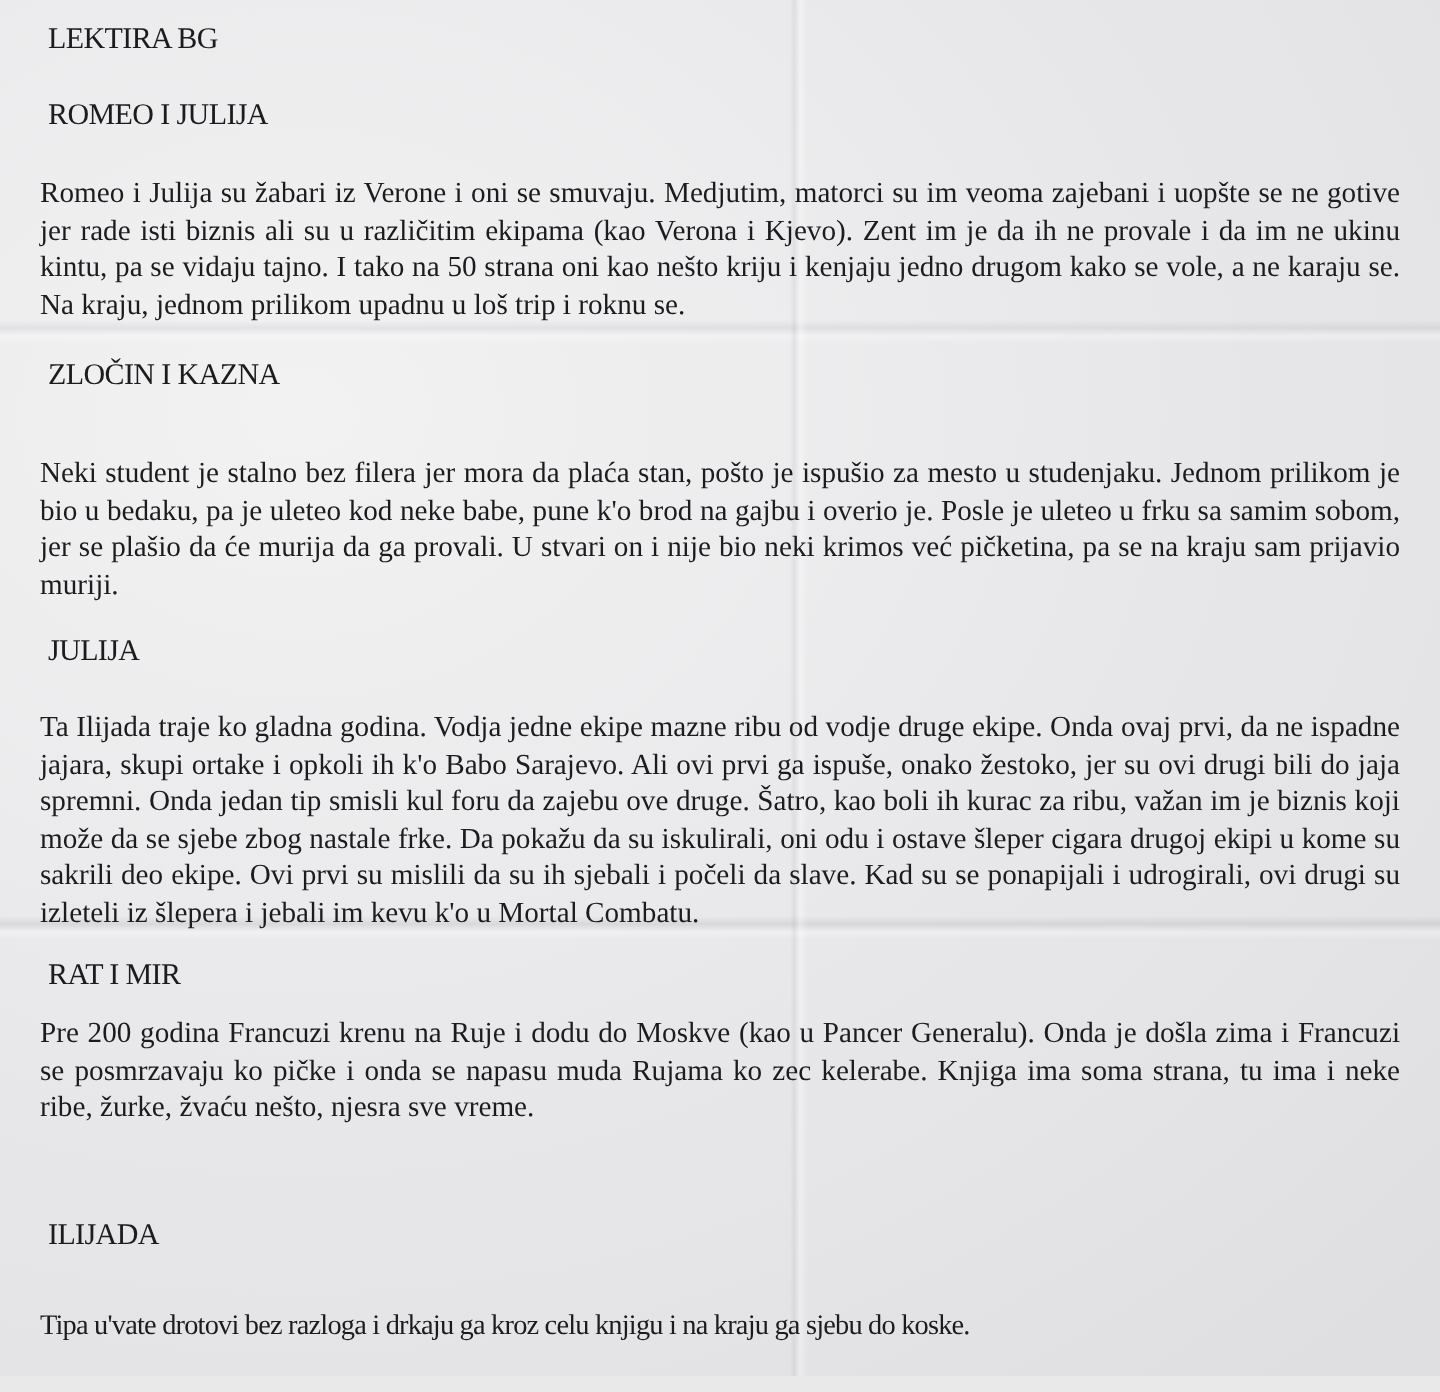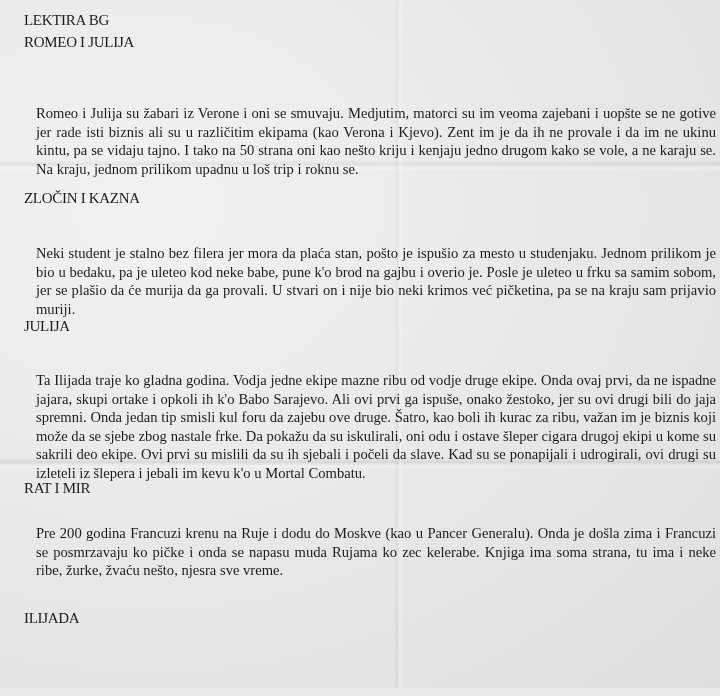--- a/index.html
+++ b/index.html
@@ -24,38 +24,39 @@
       font-size: 15px; letter-spacing: -0.3px;
     }
     .section-heading {
       position: absolute; left: 24px;
       font-size: 15px; letter-spacing: -0.3px;
     }
     .paragraph {
       position: absolute; left: 20px; width: 680px;
       font-size: 14.6px; line-height: 18.5px;
       text-align: justify;
-      margin: 16px;
+      margin: 0;
     }
     .proces-text {
       font-size: 14.2px; letter-spacing: -0.4px;
     }
   </style>
 </head>
 <body>
 
 <div class="paper">
   <div class="doc-title">LEKTIRA BG</div>
 
-  <div class="section-heading" style="top:34px">ROMEO I JULIJA</div>
+  <div class="section-heading" style="top:50px">ROMEO I JULIJA</div>
   <p class="paragraph" style="top:88px">Romeo i Julija su žabari iz Verone i oni se smuvaju. Medjutim, matorci su im veoma zajebani i uopšte se ne gotive jer rade isti biznis ali su u različitim ekipama (kao Verona i Kjevo). Zent im je da ih ne provale i da im ne ukinu kintu, pa se vidaju tajno. I tako na 50 strana oni kao nešto kriju i kenjaju jedno drugom kako se vole, a ne karaju se. Na kraju, jednom prilikom upadnu u loš trip i roknu se.</p>
 
-  <div class="section-heading" style="top:190px">ZLOČIN I KAZNA</div>
+  <div class="section-heading" style="top:180px">ZLOČIN I KAZNA</div>
   <p class="paragraph" style="top:228px">Neki student je stalno bez filera jer mora da plaća stan, pošto je ispušio za mesto u studenjaku. Jednom prilikom je bio u bedaku, pa je uleteo kod neke babe, pune k'o brod na gajbu i overio je. Posle je uleteo u frku sa samim sobom, jer se plašio da će murija da ga provali. U stvari on i nije bio neki krimos već pičketina, pa se na kraju sam prijavio muriji.</p>
 
   <div class="section-heading" style="top:318px">JULIJA</div>
   <p class="paragraph" style="top:355px">Ta Ilijada traje ko gladna godina. Vodja jedne ekipe mazne ribu od vodje druge ekipe. Onda ovaj prvi, da ne ispadne jajara, skupi ortake i opkoli ih k'o Babo Sarajevo. Ali ovi prvi ga ispuše, onako žestoko, jer su ovi drugi bili do jaja spremni. Onda jedan tip smisli kul foru da zajebu ove druge. Šatro, kao boli ih kurac za ribu, važan im je biznis koji može da se sjebe zbog nastale frke. Da pokažu da su iskulirali, oni odu i ostave šleper cigara drugoj ekipi u kome su sakrili deo ekipe. Ovi prvi su mislili da su ih sjebali i počeli da slave. Kad su se ponapijali i udrogirali, ovi drugi su izleteli iz šlepera i jebali im kevu k'o u Mortal Combatu.</p>
 
   <div class="section-heading" style="top:480px">RAT I MIR</div>
   <p class="paragraph" style="top:508px">Pre 200 godina Francuzi krenu na Ruje i dodu do Moskve (kao u Pancer Generalu). Onda je došla zima i Francuzi se posmrzavaju ko pičke i onda se napasu muda Rujama ko zec kelerabe. Knjiga ima soma strana, tu ima i neke ribe, žurke, žvaću nešto, njesra sve vreme.</p>
 
   <div class="section-heading" style="top:610px">ILIJADA</div>
+  <p class="paragraph proces-text" style="top:654px">Tipa u'vate drotovi bez razloga i drkaju ga kroz celu knjigu i na kraju ga sjebu do koske.</p>
 </div>
 
 </body></html>

